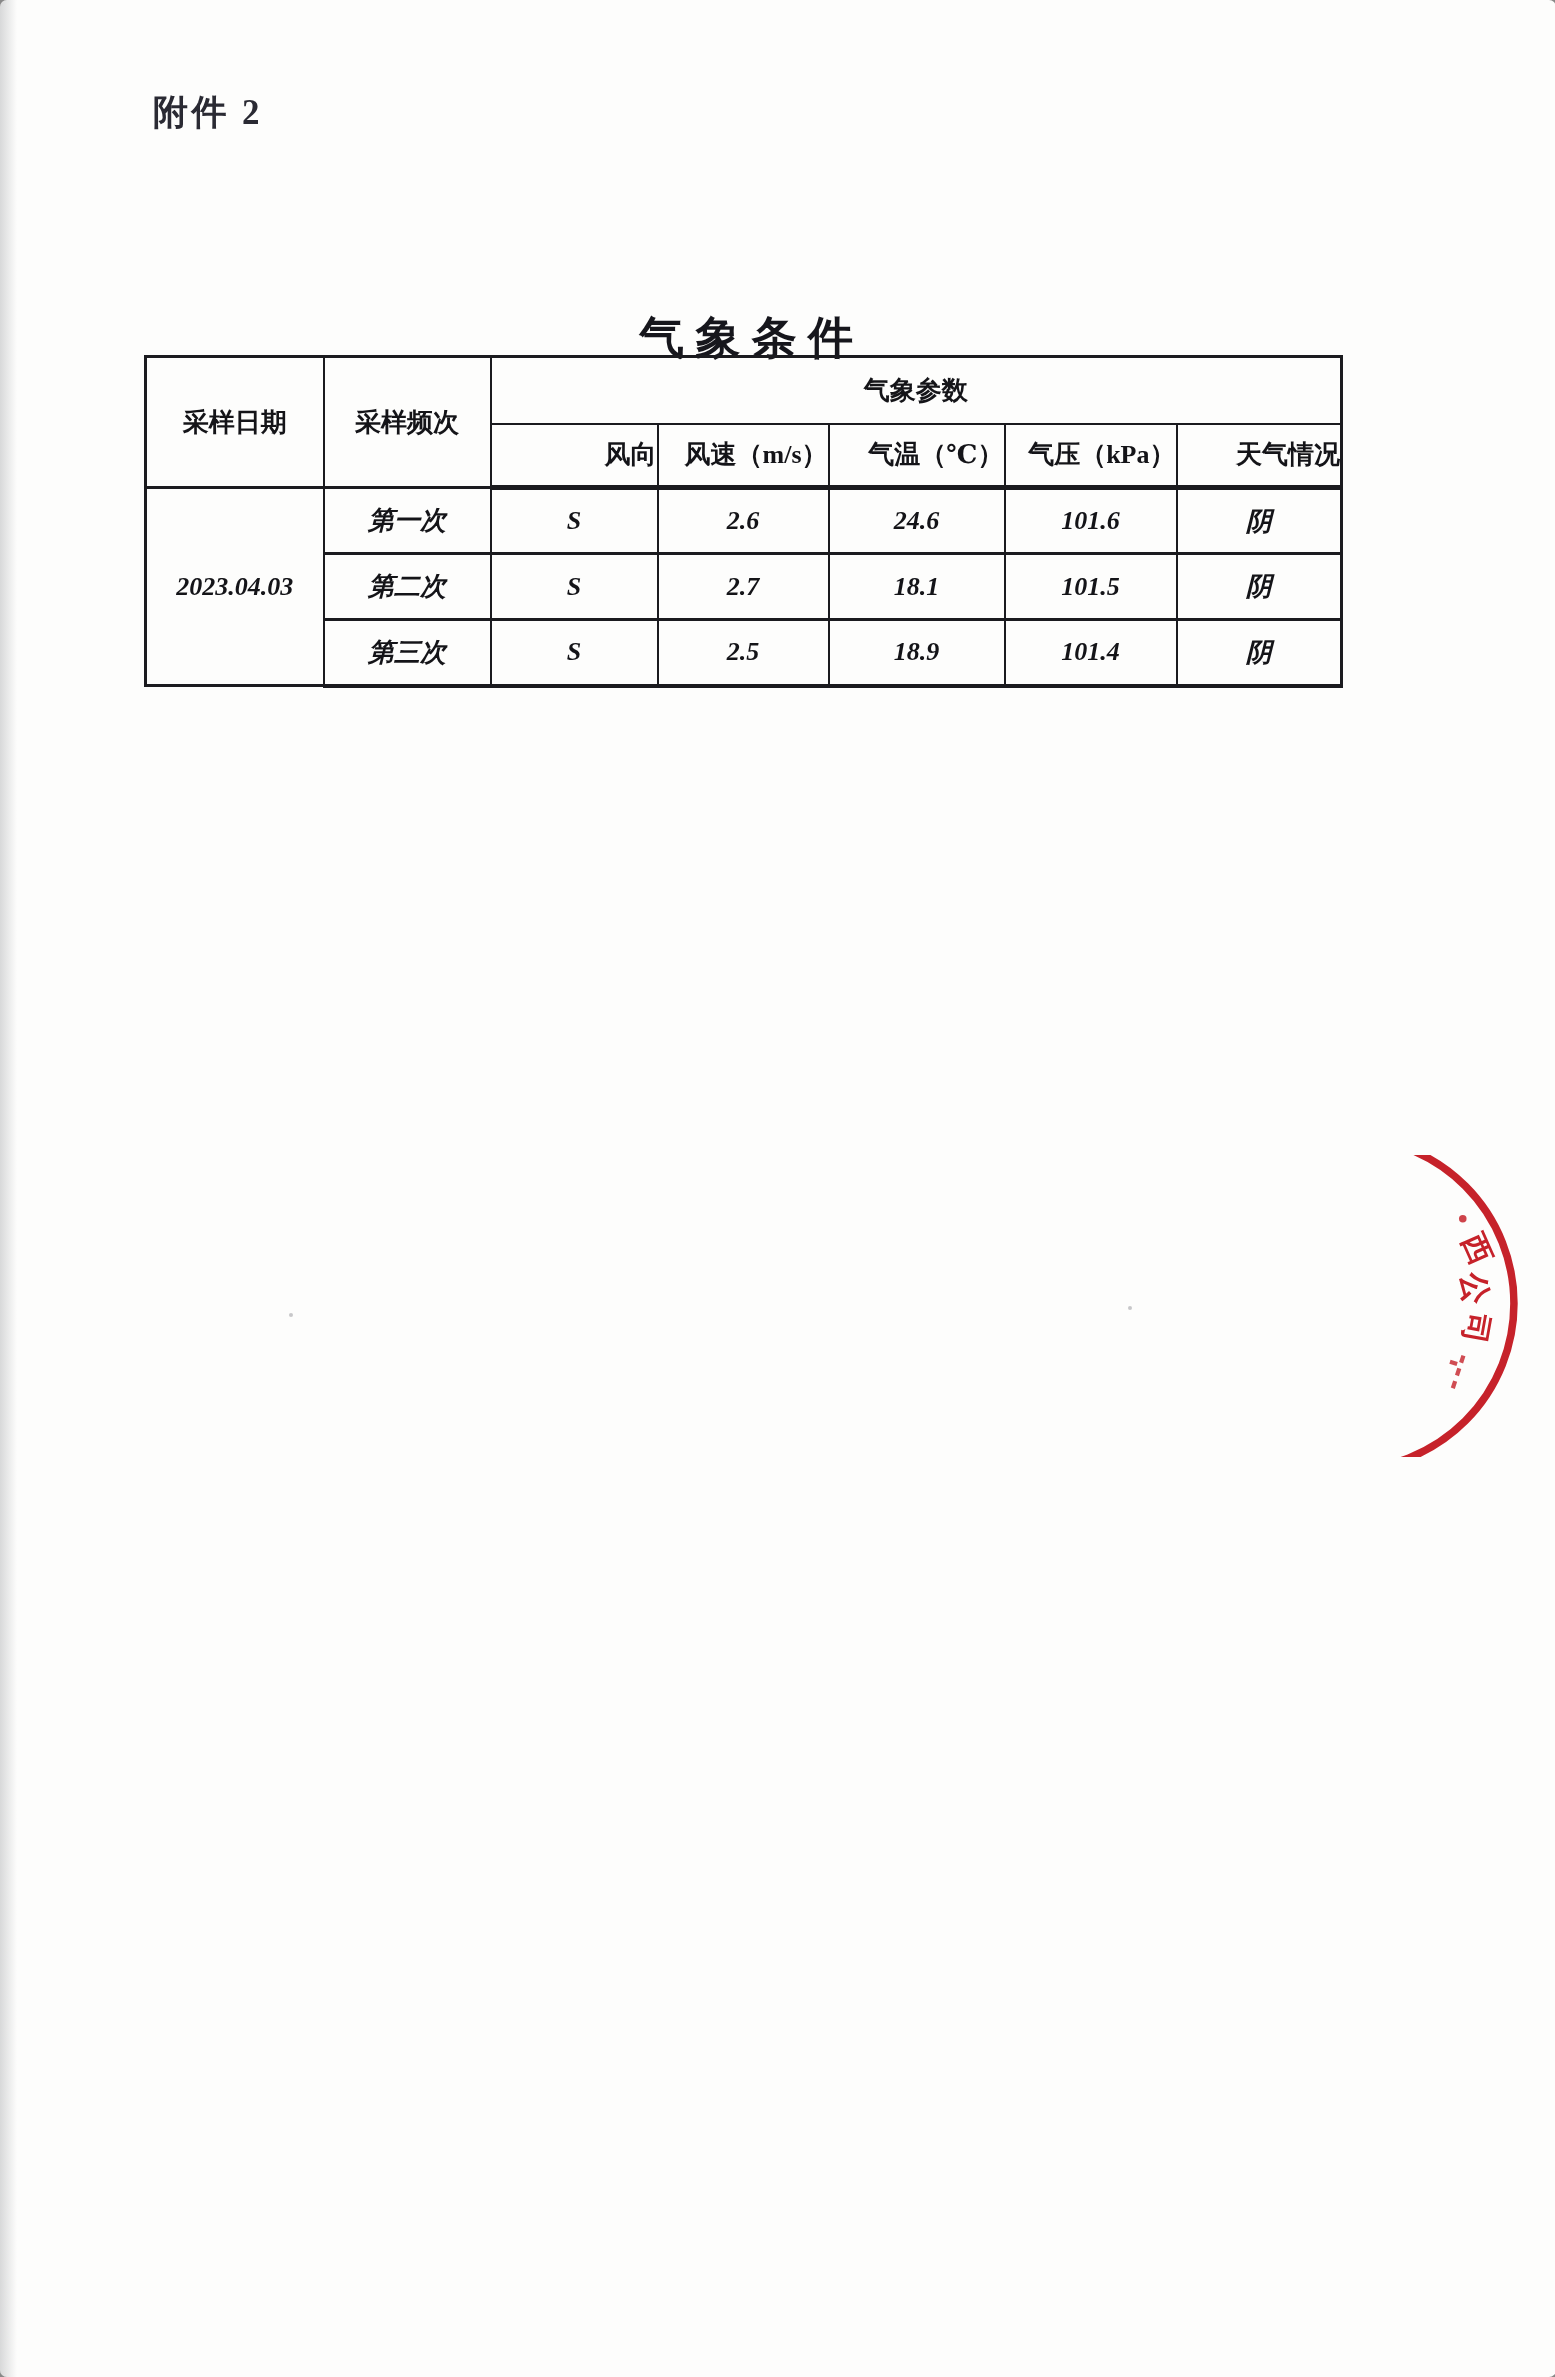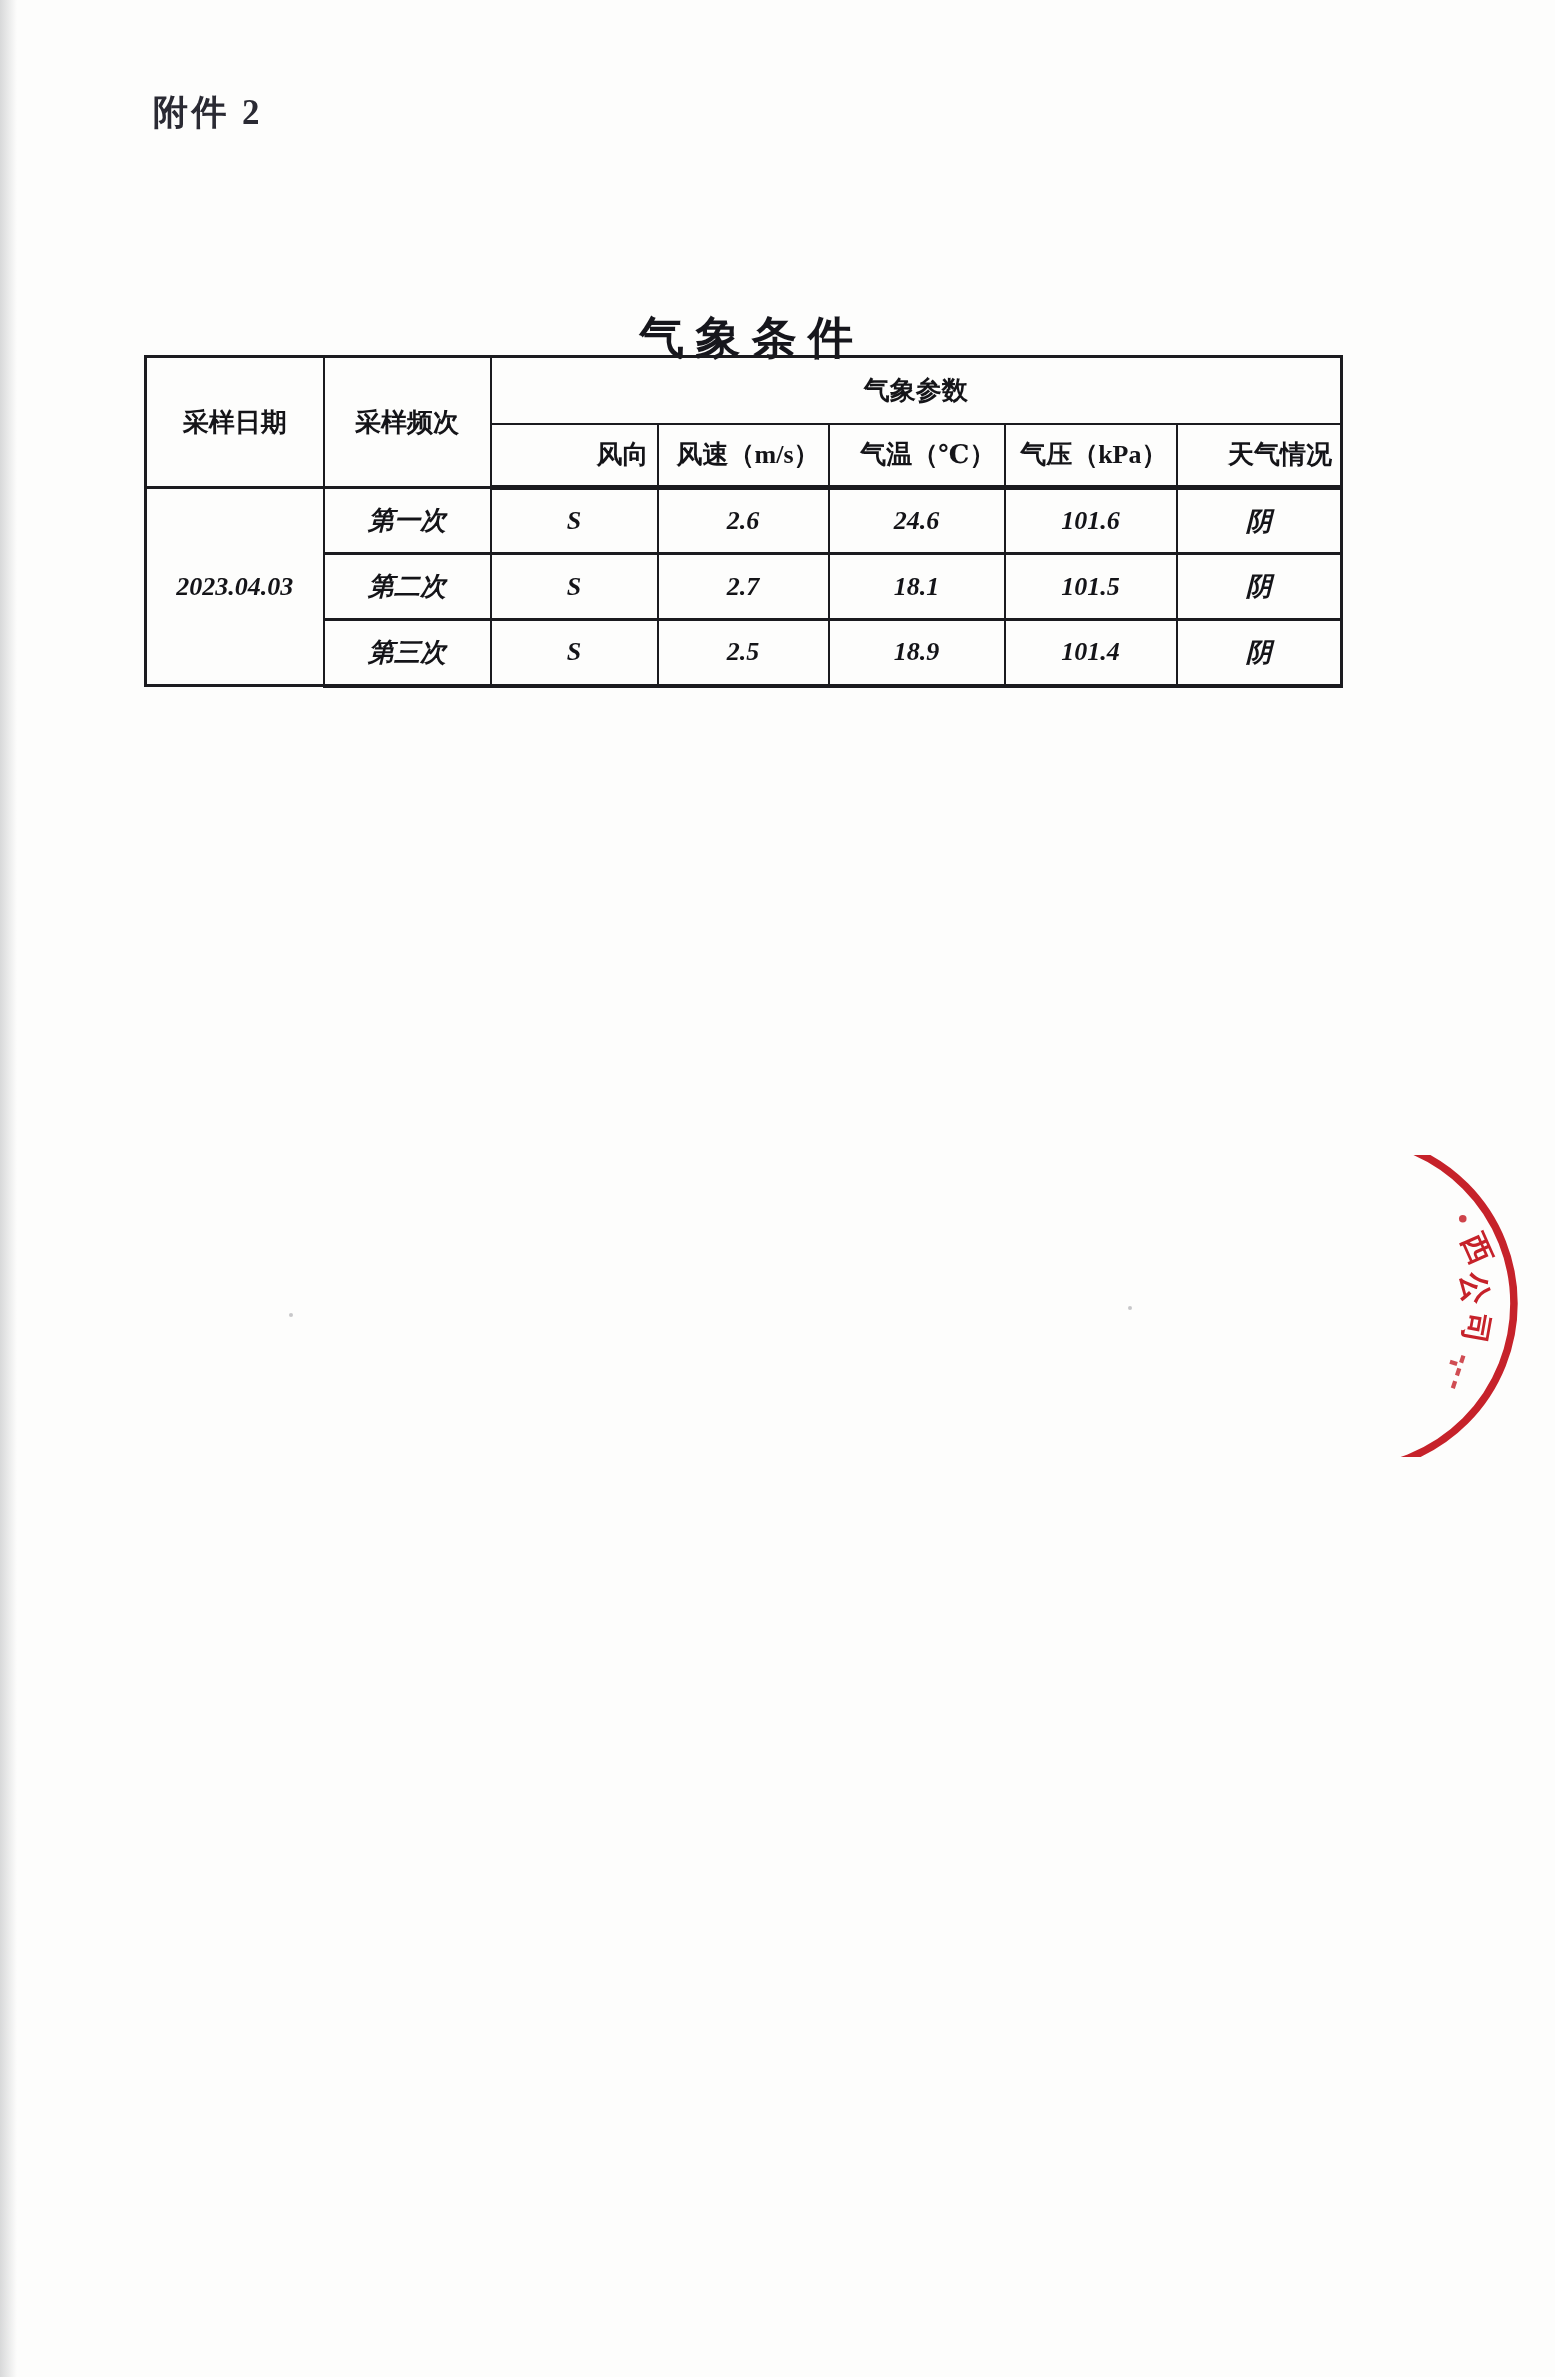--- a/index.html
+++ b/index.html
@@ -5,20 +5,21 @@
   html, body { margin: 0; padding: 0; background: #888; }
   .page {
     position: relative;
     width: 1556px;
     height: 2377px;
     margin: 0 auto;
     background: #fdfdfc;
     overflow: hidden;
     font-family: "Liberation Serif", "DejaVu Serif", serif;
     color: #1c1c22;
+    border-radius: 7px;
   }
   
   .edge-shade {
     position: absolute; left: 0; top: 0; width: 17px; height: 100%;
     background: linear-gradient(to right, rgba(170,172,175,0.45), rgba(255,255,255,0));
   }
   .attachment-label {
     position: absolute; left: 153px; top: 89px;
     font-size: 35px; font-weight: 600; letter-spacing: 3.4px;
     color: #2a2a33;
@@ -35,21 +36,21 @@
     border-collapse: collapse;
     table-layout: fixed;
   }
   table.weather td {
     border: 2.5px solid #1b1b1f;
     text-align: center;
     vertical-align: middle;
     font-size: 26px;
     font-weight: bold;
     color: #141418;
-    padding: 8px;
+    padding: 0;
     overflow: hidden;
   }
   table.weather { border: 3.4px solid #1b1b1f; }
   tr.hdr-group td { border-top-width: 3.4px; }
   tr.hdr-sub td  { border-bottom-width: 5px; text-align: right; }
   tr.data-row td { border-top-width: 3.4px; font-style: italic; }
   tr.last-row td { border-bottom-width: 4.2px; }
   td.col-first { border-left-width: 3.4px; }
   td.col-last  { border-right-width: 3.4px; }
   .speck {

